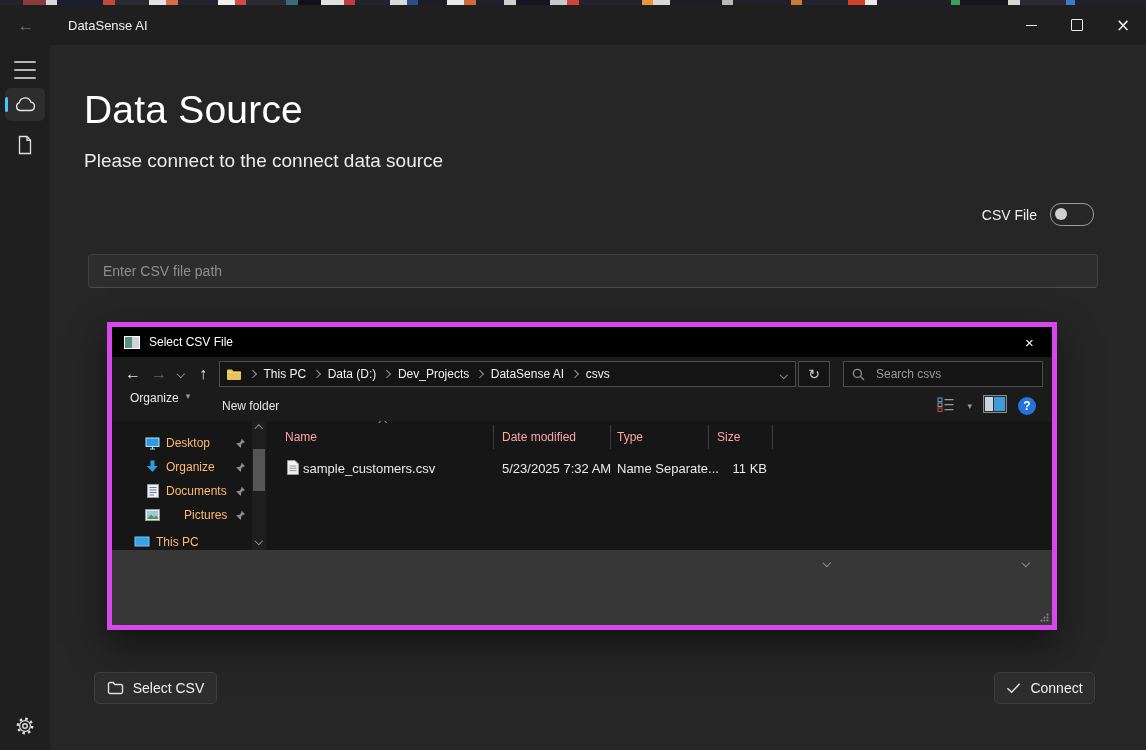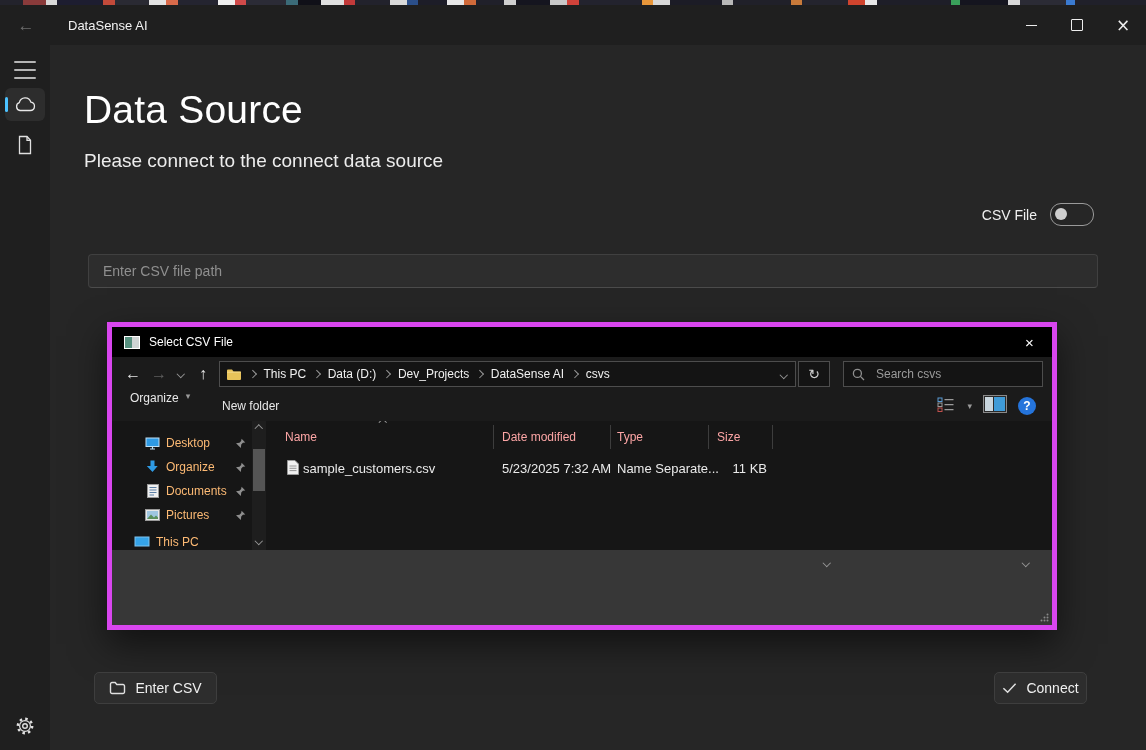--- a/index.html
+++ b/index.html
@@ -48,21 +48,21 @@
   .toggle-knob{position:absolute;left:4px;top:4px;width:12px;height:12px;border-radius:50%;background:#cfcfcf}
   .path-input{position:absolute;left:88px;top:254px;width:1010px;height:34px;box-sizing:border-box;
     background:#2d2d2d;border:1px solid #404040;border-bottom-color:#4c4c4c;border-radius:4px;
     color:#dedede;font-size:14px;padding:0 14px;outline:none;font-family:inherit}
   .path-input::placeholder{color:#8f8f8f}
 
   .big-btn{position:absolute;top:672px;height:32px;box-sizing:border-box;background:#2d2d2d;
     border:1px solid #3e3e3e;border-radius:5px;display:flex;align-items:center;justify-content:center;
     gap:9px;color:#f0f0f0;font-size:14px}
   .browse-btn{left:94px;width:123px}
-  .connect-btn{left:994px;width:93px}
+  .connect-btn{left:994px;width:101px}
 
   
   .dialog{position:absolute;left:107px;top:322px;width:940px;height:298px;background:#1b1b1b;
     border:5px solid #d946ef;box-sizing:content-box;box-shadow:0 14px 34px rgba(0,0,0,.55)}
   .dlg-titlebar{position:absolute;left:0;top:0;width:940px;height:30px;background:#000}
   .dlg-app-icon{position:absolute;left:12px;top:9px;width:14px;height:11px;border:1px solid #fff;
     background:linear-gradient(90deg,#57907f 0 50%,#cfd4d4 50% 100%)}
   .dlg-title{position:absolute;left:37px;top:0;height:30px;display:flex;align-items:center;font-size:12px;color:#fff}
   .dlg-close{position:absolute;right:0;top:0;width:45px;height:30px;display:flex;align-items:center;justify-content:center;color:#fff;font-size:15px}
 
@@ -293,21 +293,21 @@
           <path d="M7.2 0.8 L11.2 4.8 L8.6 5.3 L6.8 7.1 L6.4 10.9 L1.1 5.6 L4.9 5.2 L6.7 3.4 Z" fill="#8f8f8f"></path>
         </svg>
       </div>
 
       <div class="nav-row" style="top:82px">
         <svg width="15" height="12" viewBox="0 0 15 12" style="margin-left:33px">
           <rect x="0.5" y="0.5" width="14" height="11" fill="#e8e8e8" stroke="#9a9a9a"></rect>
           <rect x="2" y="2" width="11" height="8" fill="#9fc6e0"></rect>
           <path d="M2 10 L6 5.5 L9 8.5 L11 6.5 L13 8.5 V10 Z" fill="#5a8f5a"></path>
         </svg>
-        <span class="lbl" style="margin-left:6px">Pictures</span>
+        <span class="lbl" style="margin-left:24px">Pictures</span>
         <svg class="nav-pin" width="11" height="11" viewBox="0 0 12 12">
           <path d="M7.2 0.8 L11.2 4.8 L8.6 5.3 L6.8 7.1 L6.4 10.9 L1.1 5.6 L4.9 5.2 L6.7 3.4 Z" fill="#8f8f8f"></path>
         </svg>
       </div>
 
       <div class="nav-row" style="top:109px">
         <svg width="16" height="13" viewBox="0 0 16 13" style="margin-left:22px">
           <rect x="1" y="1" width="14" height="9" fill="#35a3e8" stroke="#7fc4ef" stroke-width="1"></rect>
         </svg>
         <span class="lbl" style="margin-left:6px">This PC</span>
@@ -358,21 +358,21 @@
       <circle cx="4.5" cy="7.5" r="1" fill="#8a8a8a"></circle>
       <circle cx="1.5" cy="7.5" r="1" fill="#8a8a8a"></circle>
     </svg>
   </div>
 </div>
 
 <div class="big-btn browse-btn">
   <svg width="17" height="14" viewBox="0 0 17 14">
     <path d="M1.5 3 a1.5 1.5 0 0 1 1.5-1.5 h3.2 l1.6 2 h6.2 a1.5 1.5 0 0 1 1.5 1.5 v6 a1.5 1.5 0 0 1 -1.5 1.5 h-11 a1.5 1.5 0 0 1 -1.5 -1.5 z" fill="none" stroke="#e0e0e0" stroke-width="1.4"></path>
   </svg>
-  <span>Enter CSV</span>
+  <span>Select CSV</span>
 </div>
 
 <div class="big-btn connect-btn">
   <svg width="15" height="12" viewBox="0 0 16 12">
     <path d="M1.5 6.2 L6 10.5 L14.5 1.5" stroke="#e0e0e0" stroke-width="1.6" fill="none"></path>
   </svg>
   <span>Connect</span>
 </div>
 
 </body></html>

